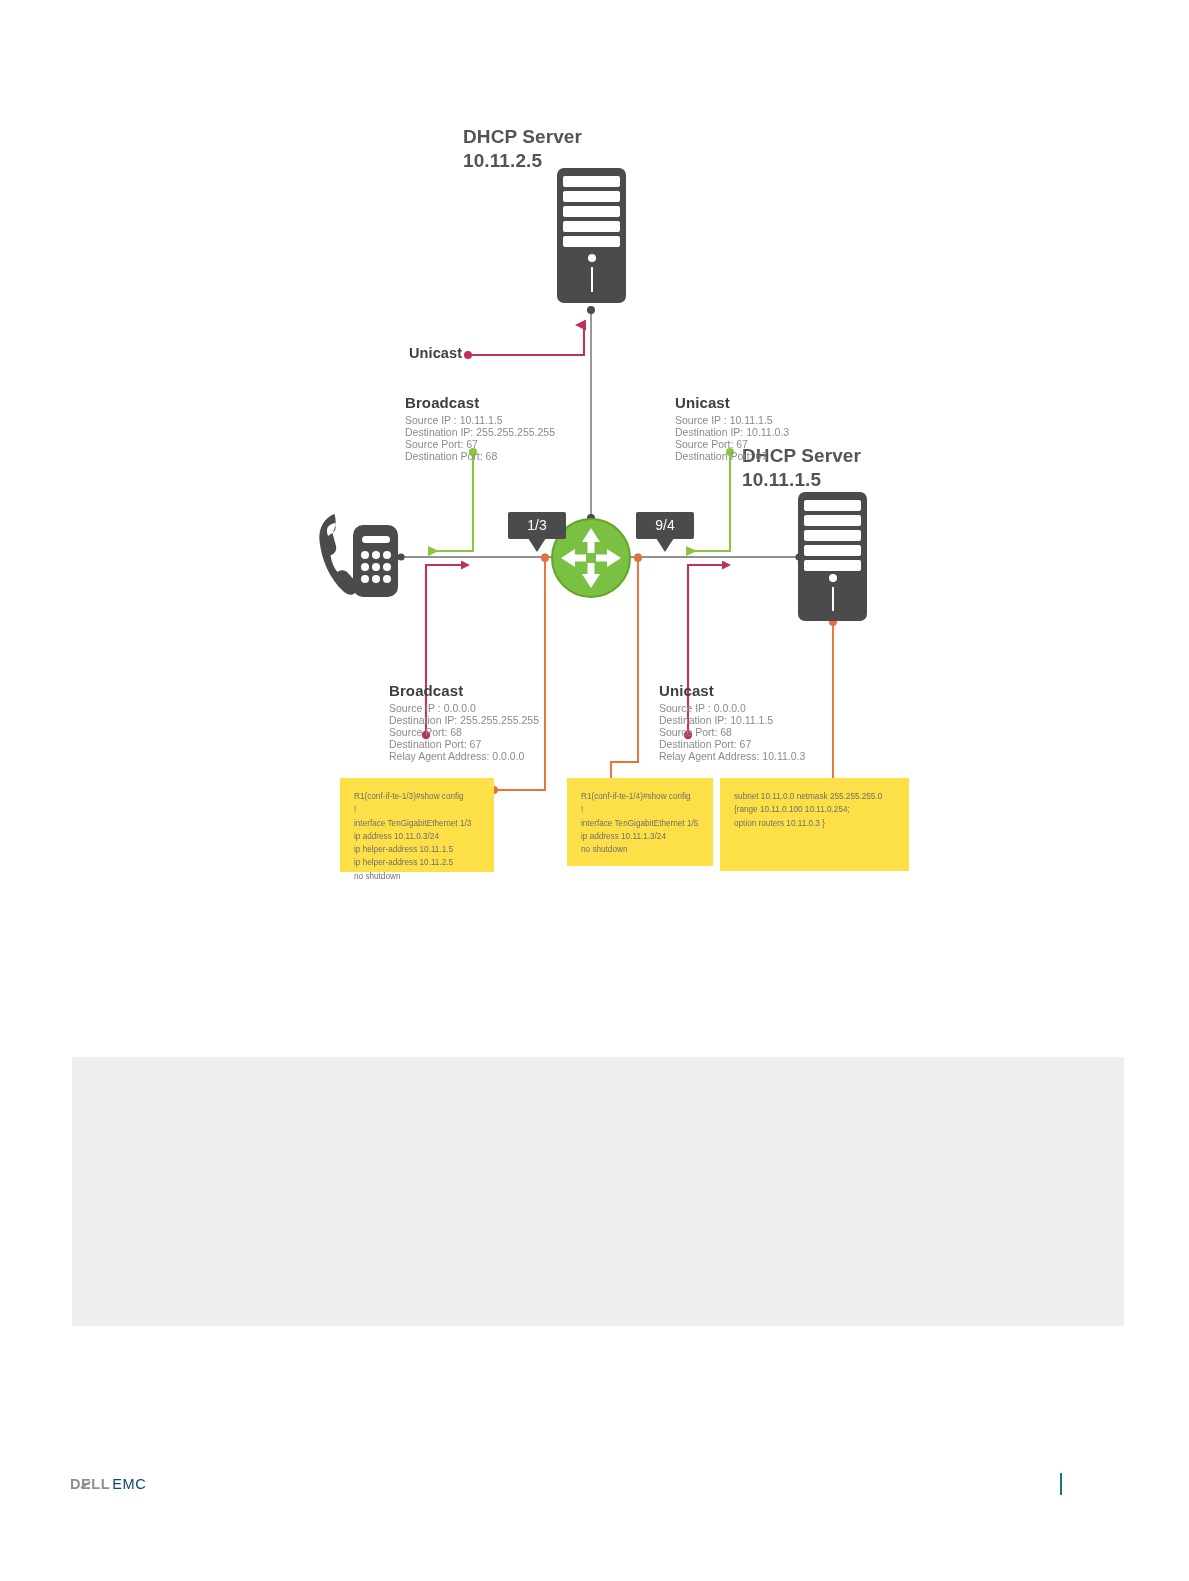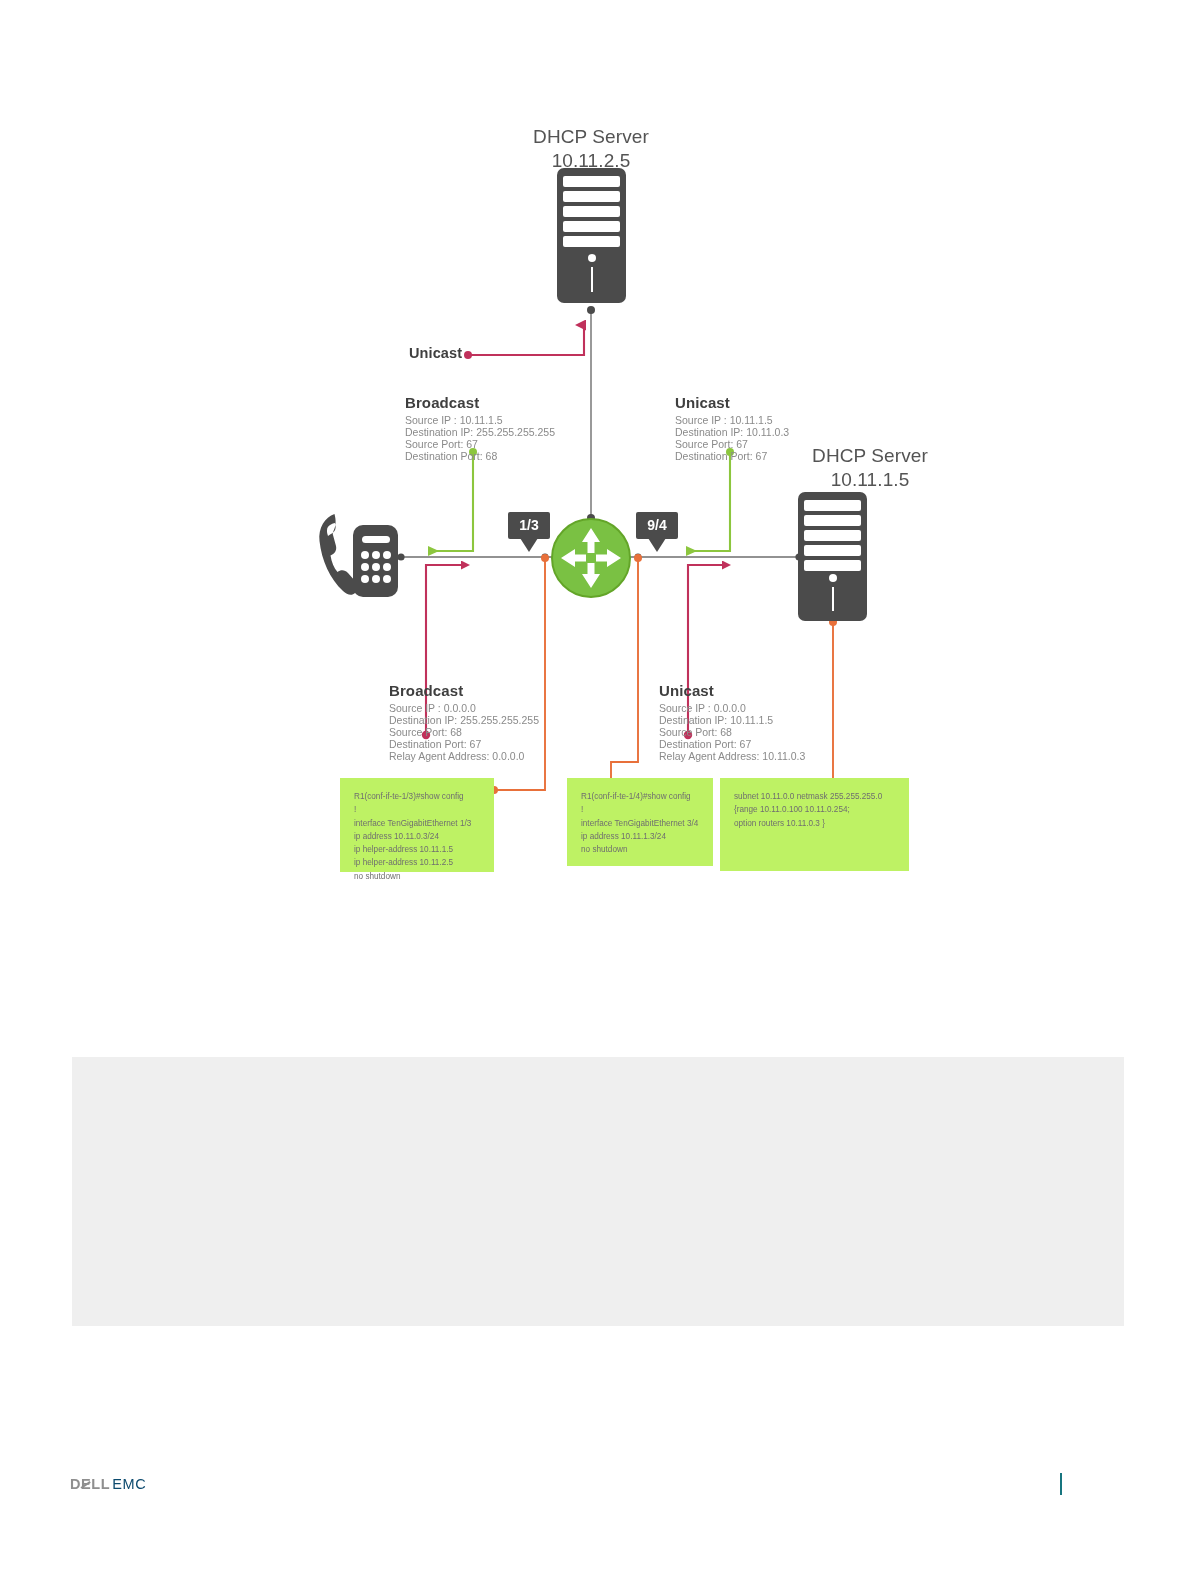--- a/index.html
+++ b/index.html
@@ -25,24 +25,23 @@
     position: absolute;
     left: 0;
     top: 0;
     width: 1189px;
     height: 1000px;
   }
 
   
   .node-title {
     position: absolute;
-    text-align: center;
     color: #545454;
     font-size: 19px;
-    font-weight: normal;
+    font-weight: bold;
     line-height: 1.25;
     letter-spacing: 0.1px;
     white-space: pre-line;
   }
   #dhcp-top-title { left: 463px; top: 125px; width: 256px; }
   #dhcp-right-title { left: 742px; top: 444px; width: 256px; }
 
   
   .server {
     position: absolute;
@@ -108,23 +107,22 @@
   }
 
   
   .port-tag {
     position: absolute;
     background: #4b4b4b;
     color: #ffffff;
     font-size: 14px;
     text-align: center;
     padding: 5px 0 6px 0;
-    width: 42px;
+    width: 58px;
     border-radius: 2px;
-    font-weight: bold;
   }
   .port-tag .tail {
     position: absolute;
     left: 50%;
     margin-left: -9px;
     bottom: -13px;
     width: 0; height: 0;
     border-left: 9px solid transparent;
     border-right: 9px solid transparent;
     border-top: 14px solid #4b4b4b;
@@ -160,21 +158,21 @@
     top: 345px;
     color: #3f3f3f;
     font-size: 14.5px;
     font-weight: bold;
     letter-spacing: .1px;
   }
 
   
   .code-box {
     position: absolute;
-    background: #bef264;
+    background: #fde047;
     color: #6f6f6f;
     font-size: 8.2px;
     line-height: 1.62;
     padding: 12px 10px 10px 14px;
     box-sizing: border-box;
     white-space: pre-line;
   }
   #code-box-13 { left: 340px; top: 778px; width: 154px; height: 94px; }
   #code-box-14 { left: 567px; top: 778px; width: 146px; height: 88px; }
   #code-box-sub { left: 720px; top: 778px; width: 189px; height: 93px; }
@@ -396,21 +394,21 @@
 
     <div class="code-box" id="code-box-13">R1(conf-if-te-1/3)#show config
 !
 interface TenGigabitEthernet 1/3
  ip address 10.11.0.3/24
 ip helper-address 10.11.1.5
 ip helper-address 10.11.2.5
  no shutdown</div>
     <div class="code-box" id="code-box-14">R1(conf-if-te-1/4)#show config
 !
-interface TenGigabitEthernet 3/4
+interface TenGigabitEthernet 1/5
  ip address 10.11.1.3/24
  no shutdown</div>
     <div class="code-box" id="code-box-sub">subnet 10.11.0.0 netmask 255.255.255.0
 {range 10.11.0.100 10.11.0.254;
 option routers 10.11.0.3 }</div>
   </div>
 
   <div id="content-placeholder"></div>
 
   <div id="footer-logo">

